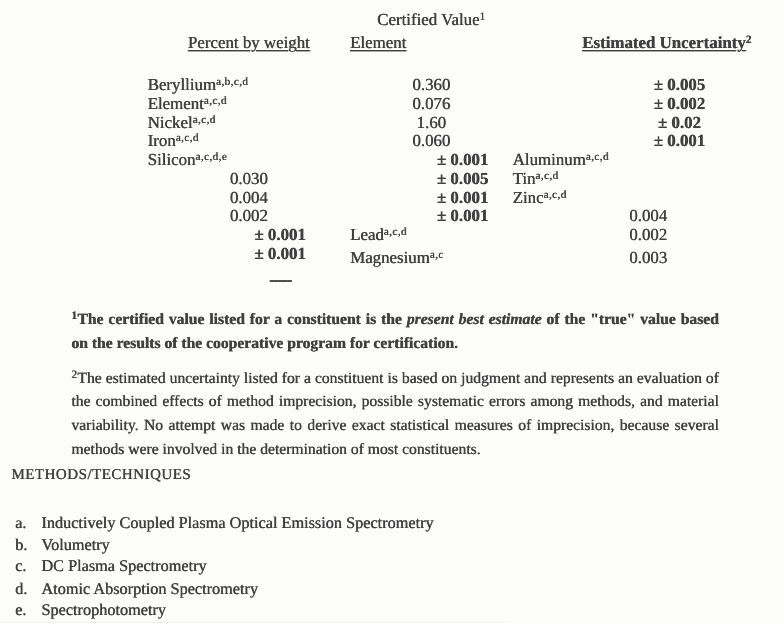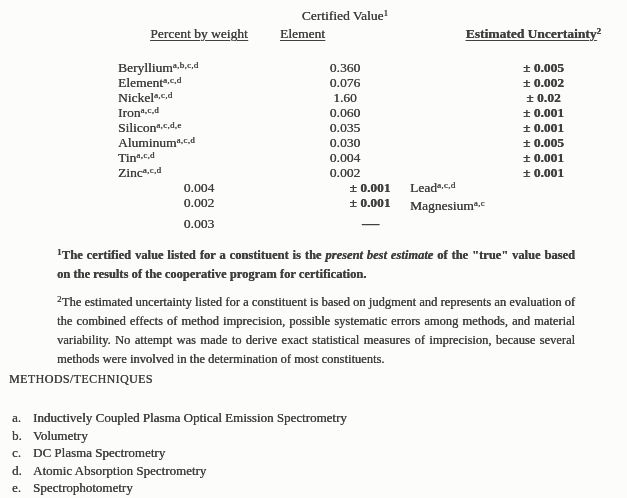--- a/index.html
+++ b/index.html
@@ -90,21 +90,20 @@
 
     <div class="cell col-el"><span>Nickel</span><sup class="fn">a,c,d</sup></div>
     <div class="cell col-val"><span>1.60</span></div>
     <div class="cell col-unc"><span>± 0.02</span></div>
 
     <div class="cell col-el"><span>Iron</span><sup class="fn">a,c,d</sup></div>
     <div class="cell col-val"><span>0.060</span></div>
     <div class="cell col-unc"><span>± 0.001</span></div>
 
     <div class="cell col-el"><span>Silicon</span><sup class="fn">a,c,d,e</sup></div>
-    <div class="cell col-val"><span>0.035</span></div>
     <div class="cell col-unc"><span>± 0.001</span></div>
 
     <div class="cell col-el"><span>Aluminum</span><sup class="fn">a,c,d</sup></div>
     <div class="cell col-val"><span>0.030</span></div>
     <div class="cell col-unc"><span>± 0.005</span></div>
 
     <div class="cell col-el"><span>Tin</span><sup class="fn">a,c,d</sup></div>
     <div class="cell col-val"><span>0.004</span></div>
     <div class="cell col-unc"><span>± 0.001</span></div>
 

